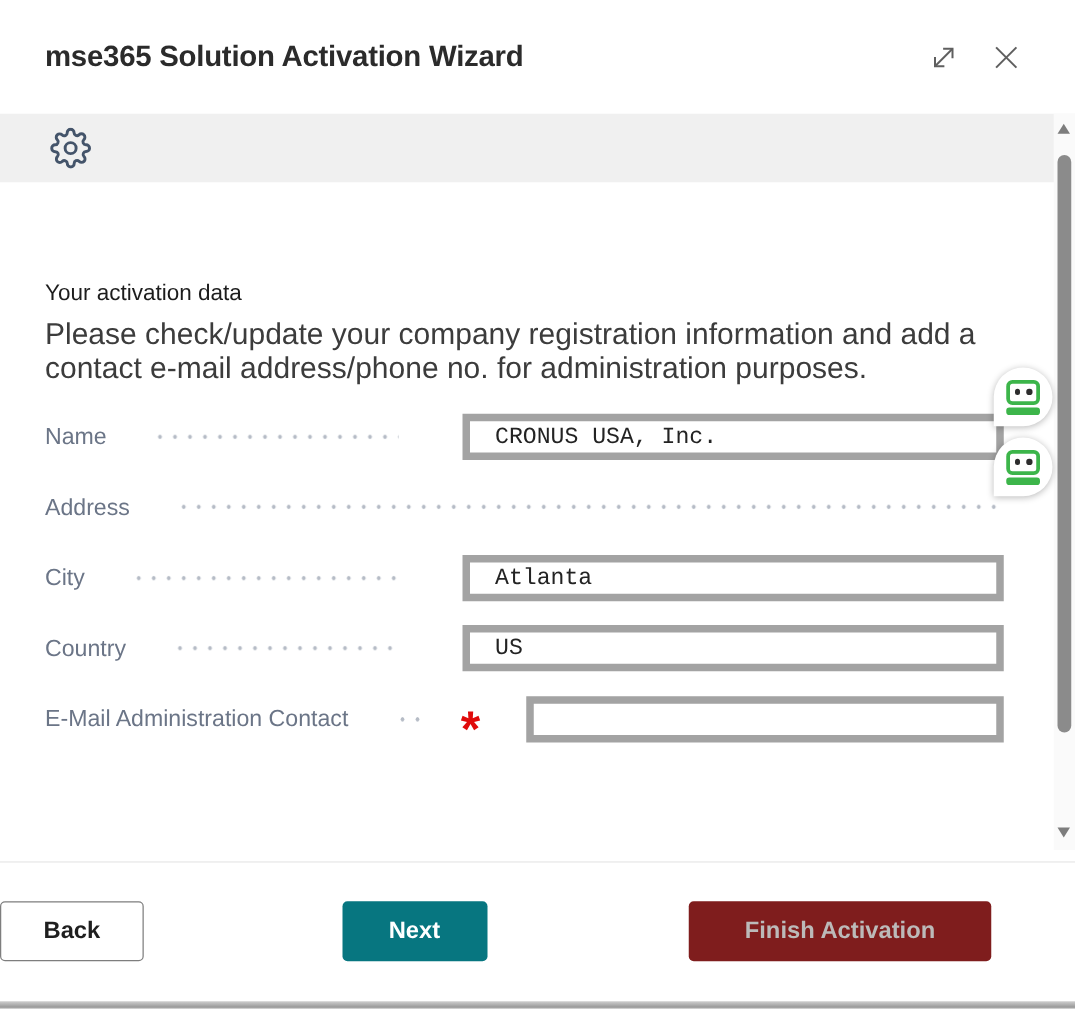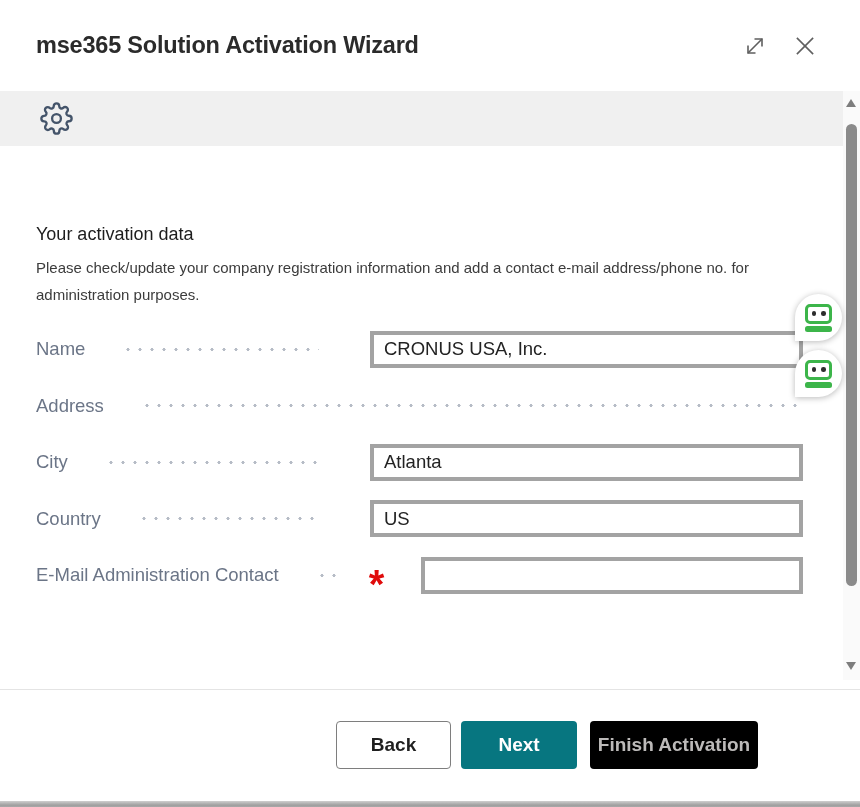--- a/index.html
+++ b/index.html
@@ -32,39 +32,39 @@
 
   
   .content {
     height: 543px; padding: 78px 57px 0 36px; background: #fff;
     overflow: hidden; position: relative;
   }
   .step-heading {
     font-size: 18px; font-weight: 400; color: #1d1d1d; margin: 0 0 9px 0;
   }
   .step-desc {
-    font-size: 15px; color: #3c3c3c; line-height: 27px; max-width: 773px;
+    font-size: 24px; color: #3c3c3c; line-height: 27px; max-width: 773px;
     margin: 0 0 13px 0;
   }
   .row {
     display: flex; align-items: center; height: 56.5px; gap: 27px;
   }
   .flabel {
     font-size: 18.5px; color: #6b7587; white-space: nowrap; flex: 0 0 auto;
   }
   .dots {
     flex: 1 1 auto; height: 5px; align-self: center; margin-left: 10px;
     background-image: radial-gradient(circle, #b6bcc6 1.4px, transparent 1.8px);
     background-size: 12px 5px; background-repeat: repeat-x; background-position: 0 50%;
   }
   .dots-short { flex: 0 0 20px; }
   .fin {
-    flex: 0 0 433px; width: 433px; height: 37px; border: 4px solid #a3a3a3;
-    border-radius: 0; background: #fff; padding: 0 10px; margin-left: 24px;
-    font-family: Liberation Sans, sans-serif;
+    flex: 0 0 433px; width: 433px; height: 37px; border: 6px solid #a3a3a3;
+    border-radius: 0; background: #fff; padding: 0 20px; margin-left: 24px;
+    font-family: Liberation Mono, monospace;
     font-size: 18.5px; color: #232323; outline: none;
   }
   .fin-grow { flex: 1 1 auto; width: auto; margin-left: 10px; min-width: 0; }
   .req {
     color: #e00b0b; font-size: 40px; font-weight: 600; line-height: 1;
     flex: 0 0 auto; margin-left: 6px; transform: translateY(9px);
   }
 
   
   .scrollbar {
@@ -98,36 +98,36 @@
   .rf-head {
     width: 27px; height: 20px; border: 3px solid #3cb54a; border-radius: 5px;
     background: #fff; display: flex; align-items: center; justify-content: center; gap: 5px;
   }
   .rf-eye { width: 4.5px; height: 4.5px; background: #2d2d2d; border-radius: 50%; }
   .rf-base { width: 27px; height: 5.5px; background: #3cb54a; border-radius: 2.5px; margin-top: 2.5px; }
 
   
   .footer {
     height: 112px; background: #fff; border-top: 1px solid #e4e4e4;
-    display: flex; justify-content: flex-end; align-items: flex-start;
-    padding: 31px 102px 0 0;
+    display: flex; justify-content: space-between; align-items: flex-start;
+    padding: 31px 67px 0 0;
   }
   .btn {
     height: 48px; border-radius: 4px; font-size: 19px; font-weight: 600;
     font-family: "Liberation Sans", "DejaVu Sans", sans-serif; cursor: pointer;
   }
   .btn-back {
     width: 115px; background: #fff; border: 1px solid #7e7e7e; color: #1f1f1f;
     margin-right: 10px;
   }
   .btn-next {
     width: 116px; background: #077680; border: none; color: #fff; margin-right: 13px;
   }
   .btn-finish {
-    width: 168px; background: #000000; border: none; color: #bcbab9; cursor: default;
+    width: 242px; background: #7f1d1d; border: none; color: #bcbab9; cursor: default;
   }
 
   .bottom-strip {
     height: 6px; background: linear-gradient(180deg, #cfcfcf 0%, #9f9f9f 70%, #a8a8a8 100%);
   }
 </style>
 </head>
 <body>
 
 <div class="dialog">

